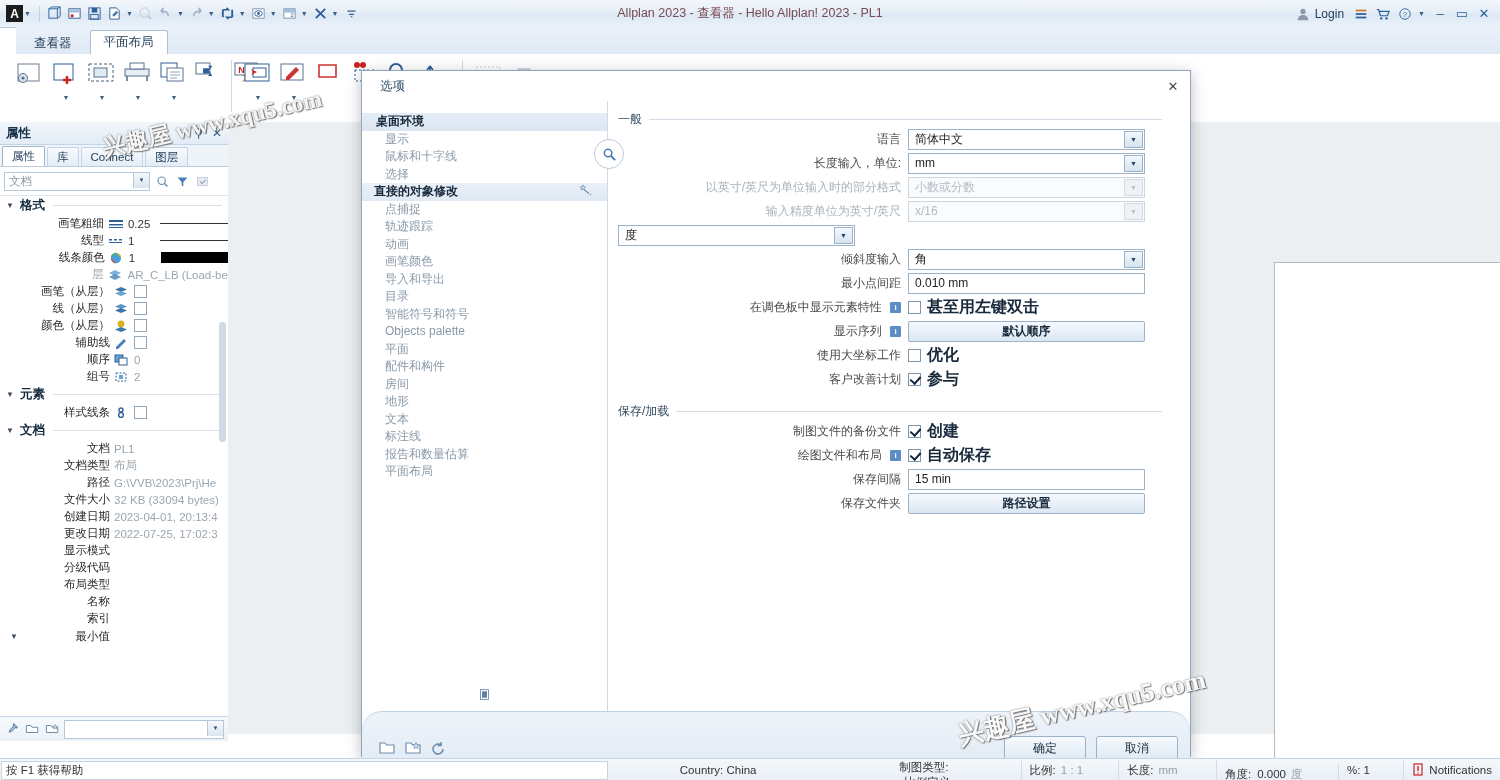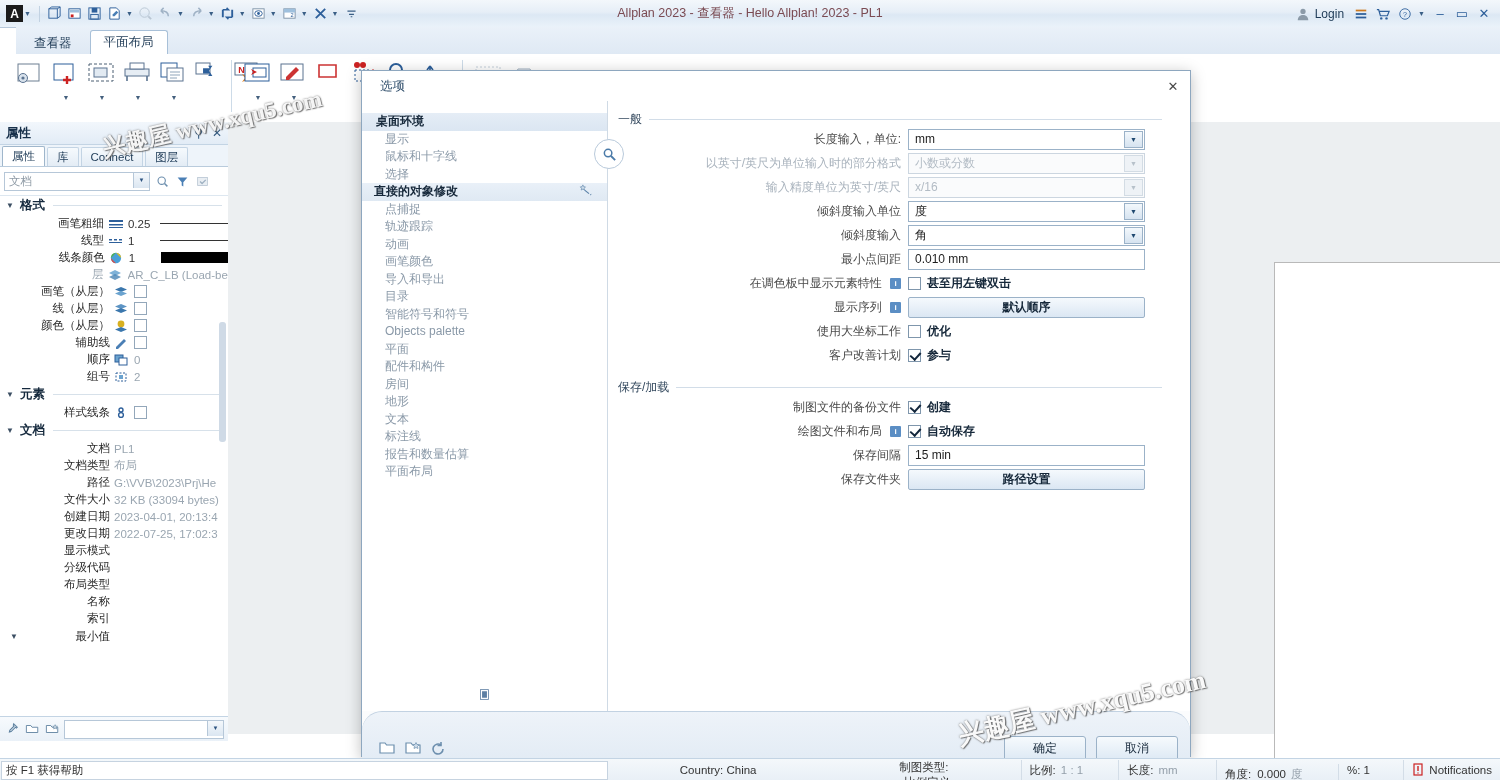--- a/index.html
+++ b/index.html
@@ -142,21 +142,21 @@
   .combo.disabled .arw{background:#eef2f6;border-color:#d3dce4;color:#b7c1ca;}
   .textbox{width:237px;height:21px;border:1px solid #9bb2c8;background:#fff;
      display:flex;align-items:center;padding-left:6px;font-size:12px;color:#1d1d1d;box-sizing:border-box;}
   .btn{width:237px;height:21px;border:1px solid #9bb2c8;border-radius:2px;
      background:linear-gradient(to bottom,#f5f9fd,#dbe7f3);display:flex;align-items:center;
      justify-content:center;font-size:12px;color:#16283a;font-weight:bold;box-sizing:border-box;}
   .cbwrap{display:flex;align-items:center;gap:6px;}
   .cb{width:13px;height:13px;border:1px solid #7f96ac;background:#fff;position:relative;box-sizing:border-box;}
   .cb.on::after{content:"";position:absolute;left:3px;top:0px;width:5px;height:8px;
      border:solid #13263b;border-width:0 2px 2px 0;transform:rotate(42deg);}
-  .cbtxt{font-size:12px;color:#16283a;font-weight:bold;}
+  .cbtxt{font-size:16px;color:#16283a;font-weight:bold;}
   #dlg-foot{height:44px;background:linear-gradient(to bottom,#eef3f9,#dde8f3);
      border-top:1px solid #c2d2e2;display:flex;align-items:center;padding:14px 12px;border-radius:20px;}
   .foot-ico{width:26px;height:24px;display:flex;align-items:center;justify-content:center;
      color:#4a6f96;font-size:14px;}
   #foot-btns{margin-left:auto;display:flex;gap:10px;}
   .dbtn{width:82px;height:25px;border:1px solid #9bb2c8;border-radius:3px;
      background:linear-gradient(to bottom,#f6fafd,#dde9f4);display:flex;align-items:center;
      justify-content:center;font-size:12px;color:#16283a;box-sizing:border-box;}
   #search-badge{position:absolute;left:-14px;top:38px;width:28px;height:28px;border-radius:50%;
      background:#fff;border:1px solid #b9cadb;display:flex;align-items:center;justify-content:center;
@@ -720,20 +720,27 @@
             <path d="M9.6 9.6L14 14" stroke="#4a7aa8" stroke-width="2"></path>
           </svg>
       </div>
 
       <div class="group">
         <div class="group-hd">
           <span class="gt">一般</span>
           <span class="gl"></span>
         </div>
 
+        <div class="frow">
+          <span class="flabel">语言</span>
+          <div class="combo">
+            <span>简体中文</span>
+            <span class="arw">▼</span>
+          </div>
+        </div>
 
         <div class="frow">
           <span class="flabel">长度输入，单位:</span>
           <div class="combo">
             <span>mm</span>
             <span class="arw">▼</span>
           </div>
         </div>
 
         <div class="frow">
@@ -746,21 +753,20 @@
 
         <div class="frow">
           <span class="flabel dim">输入精度单位为英寸/英尺</span>
           <div class="combo disabled">
             <span>x/16</span>
             <span class="arw">▼</span>
           </div>
         </div>
 
         <div class="frow">
-          <span class="flabel">倾斜度输入单位</span>
           <div class="combo">
             <span>度</span>
             <span class="arw">▼</span>
           </div>
         </div>
 
         <div class="frow">
           <span class="flabel">倾斜度输入</span>
           <div class="combo">
             <span>角</span>

